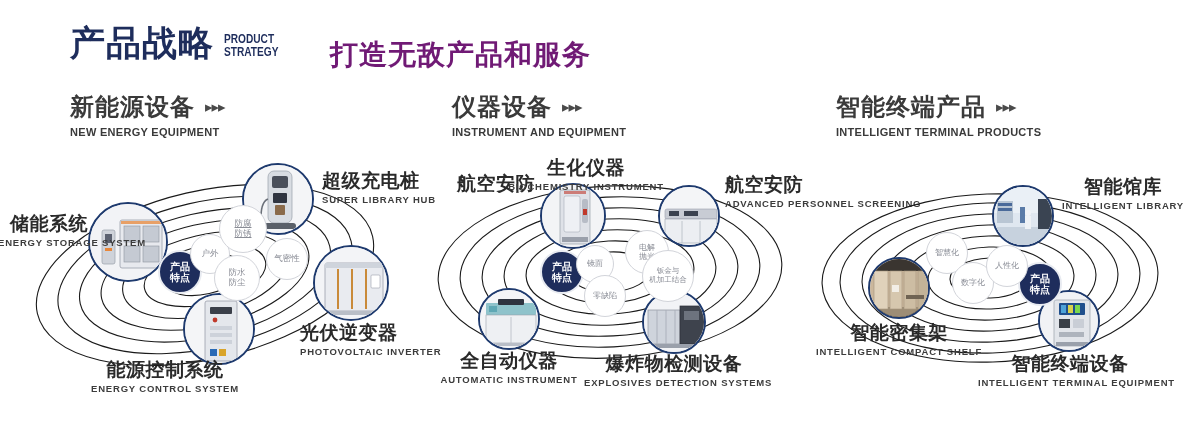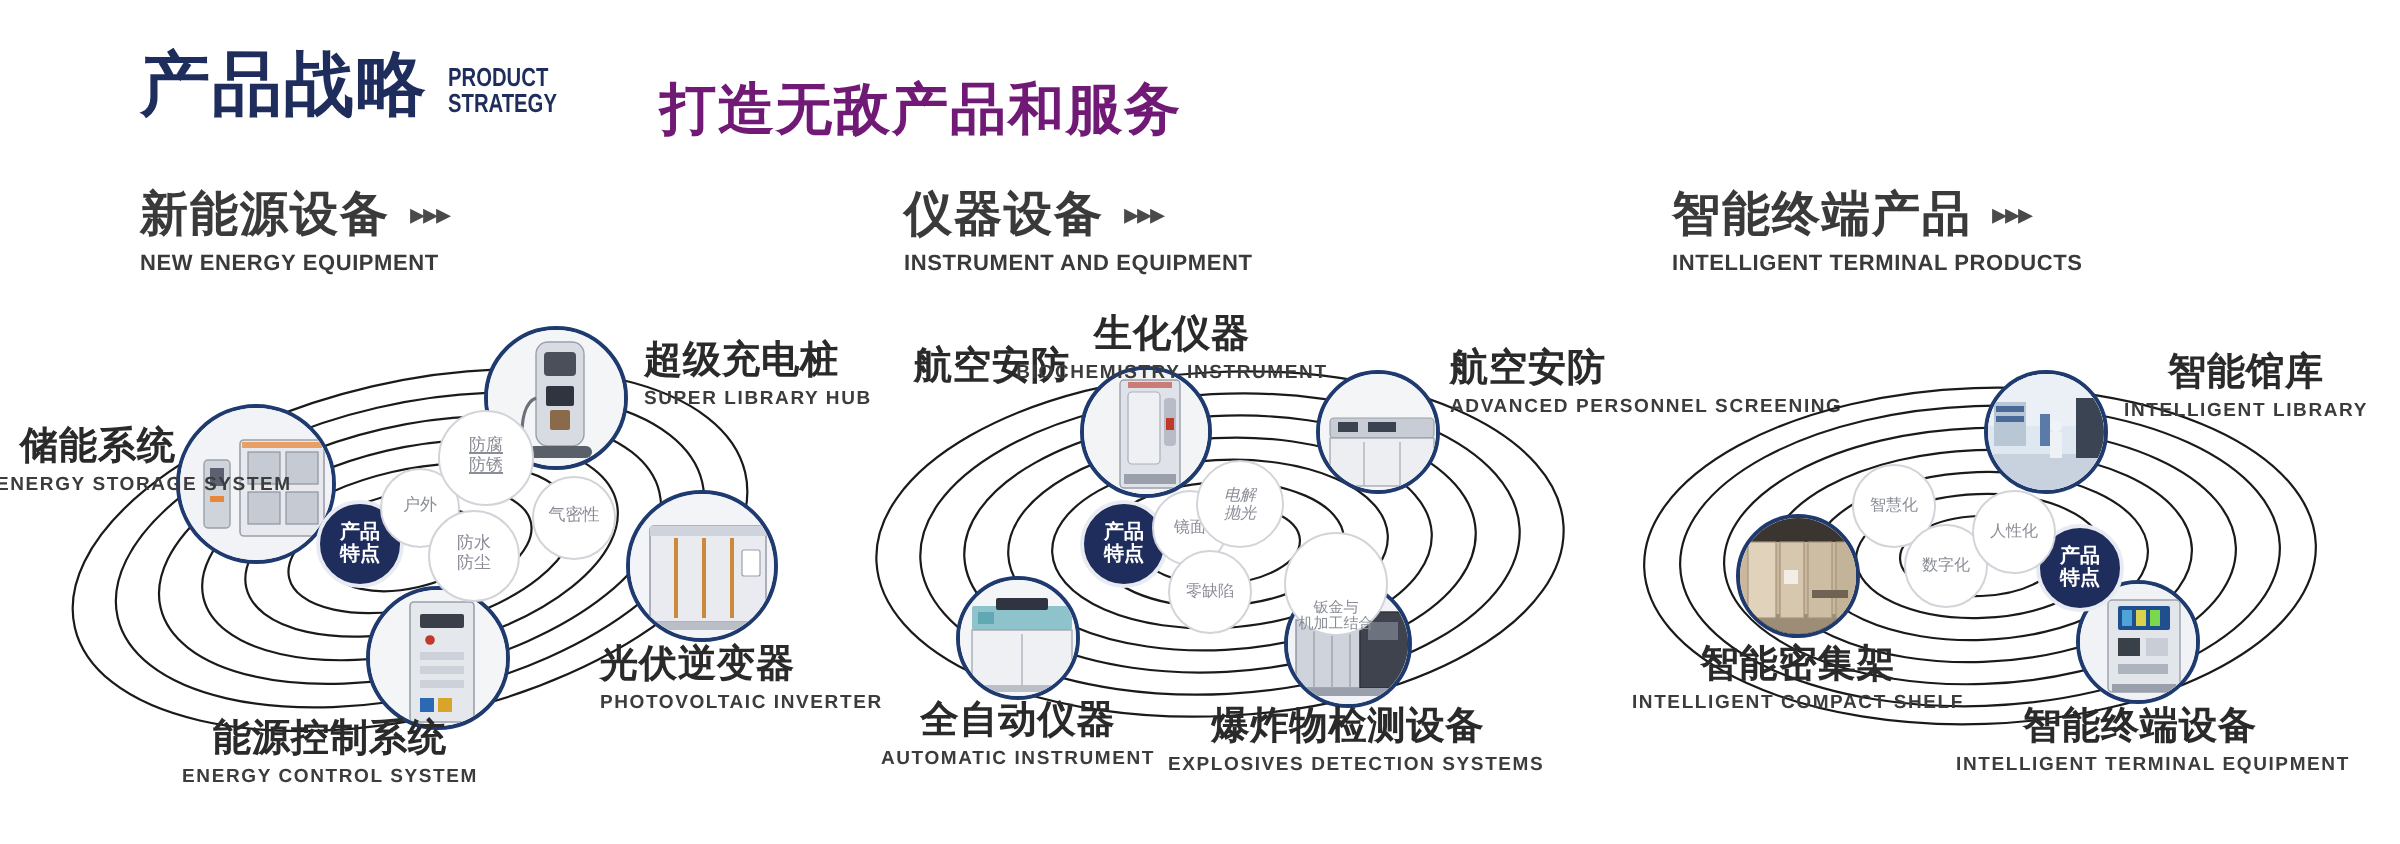--- a/index.html
+++ b/index.html
@@ -326,27 +326,27 @@
       <div class="en">EXPLOSIVES DETECTION SYSTEMS</div>
     </div>
 
     <div class="core" style="left:140px;top:100px;width:44px;height:44px;font-size:10px;">
       <span><span>产品</span><br><span>特点</span></span>
     </div>
 
     <div class="feat" style="left:176px;top:95px;width:38px;height:38px;font-size:8px;">
       <span>镜面</span>
     </div>
-    <div class="feat" style="left:198px;top:80px;width:44px;height:44px;font-size:8px;font-style:italic;">
+    <div class="feat" style="left:225px;top:80px;width:44px;height:44px;font-size:8px;">
       <span><span>电解</span><br><span>抛光</span></span>
     </div>
     <div class="feat" style="left:184px;top:125px;width:42px;height:42px;font-size:8px;">
       <span>零缺陷</span>
     </div>
-    <div class="feat" style="left:242px;top:116px;width:52px;height:52px;font-size:7.5px;align-items:flex-end;">
+    <div class="feat" style="left:242px;top:100px;width:52px;height:52px;font-size:7.5px;">
       <span><span>钣金与</span><br><span>机加工结合</span></span>
     </div>
   </div>
 
   <div class="cluster" style="left:790px;width:410px;">
 
     <svg width="410" height="260" viewBox="0 0 410 260">
       <g fill="none" stroke="#1a1a1a" stroke-width="1.1">
         <ellipse cx="200" cy="128" rx="40" ry="20" transform="rotate(-2 200 128)"></ellipse>
         <ellipse cx="200" cy="128" rx="62" ry="31" transform="rotate(-2 200 128)"></ellipse>

